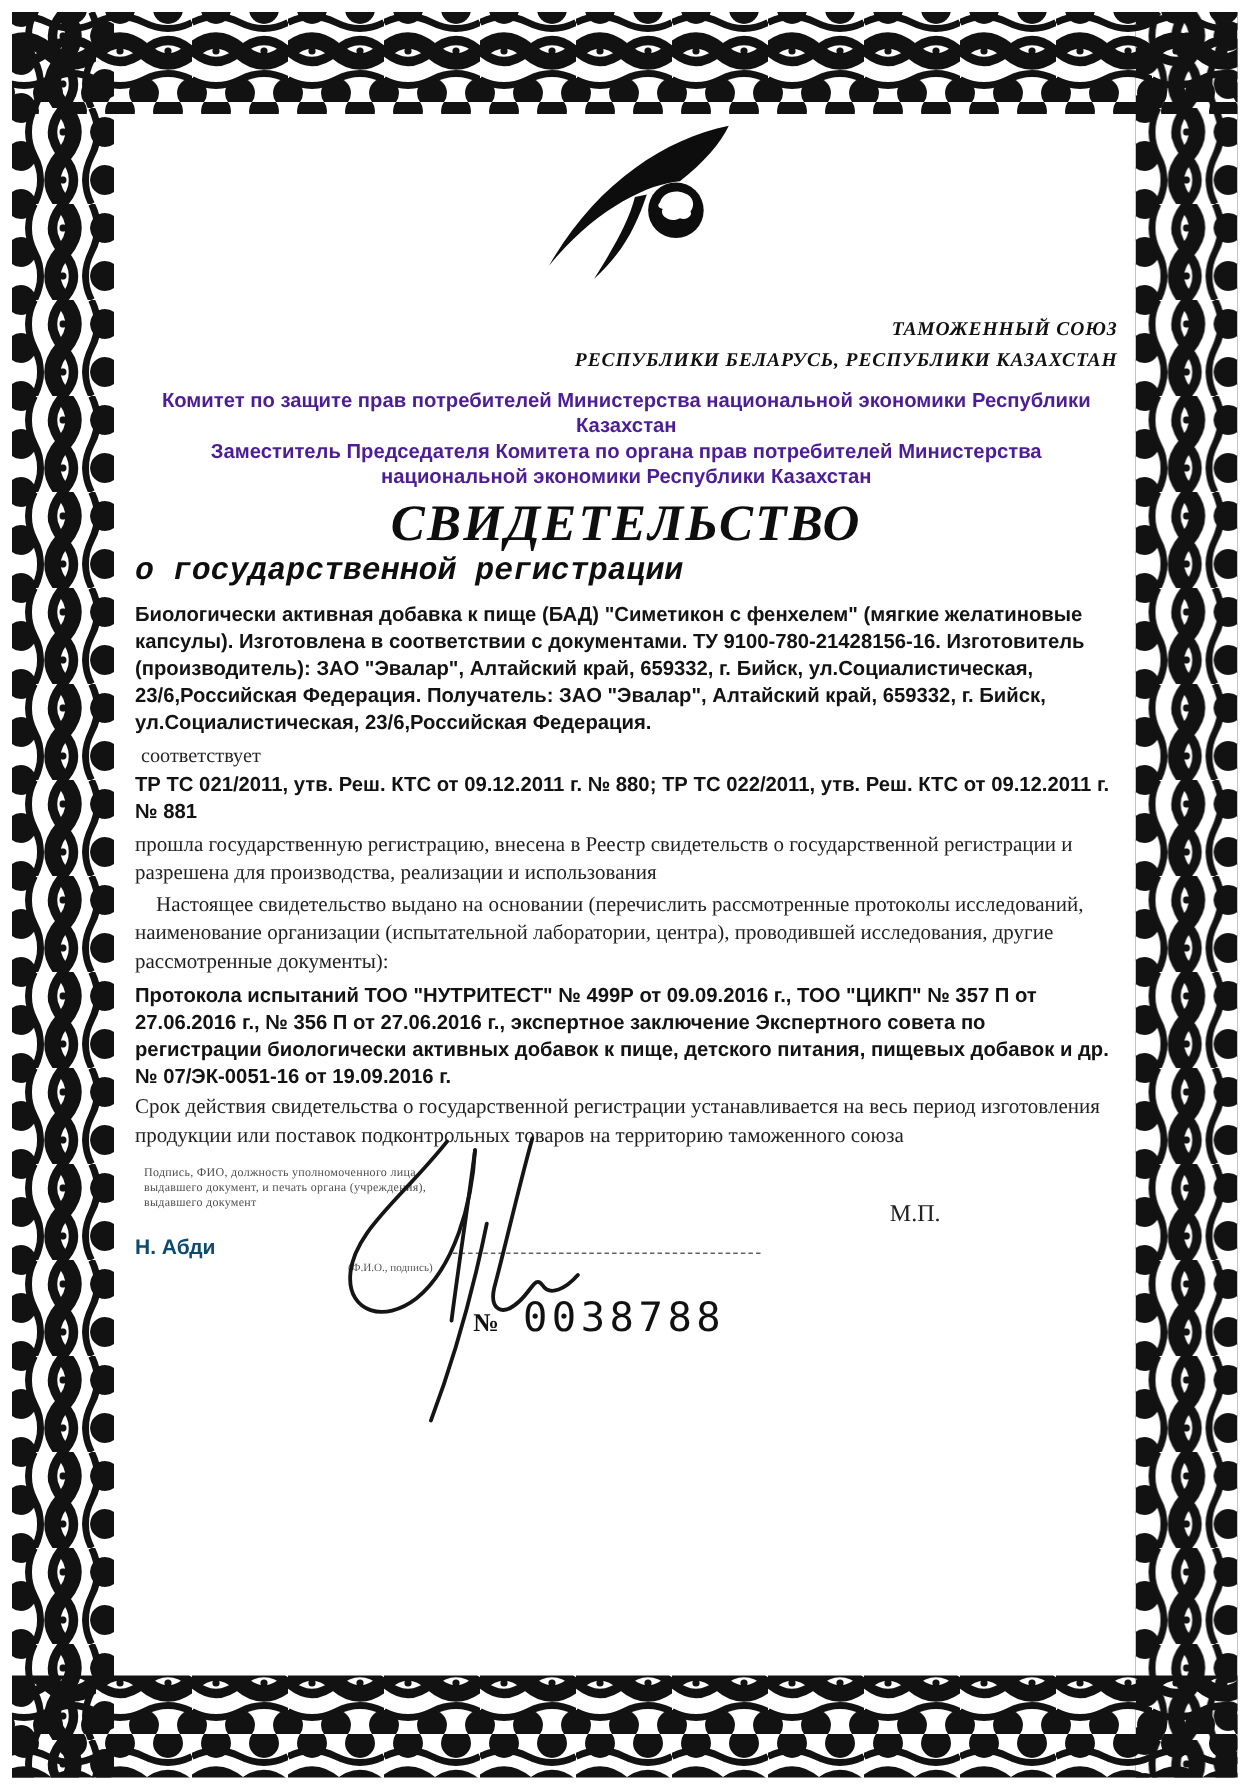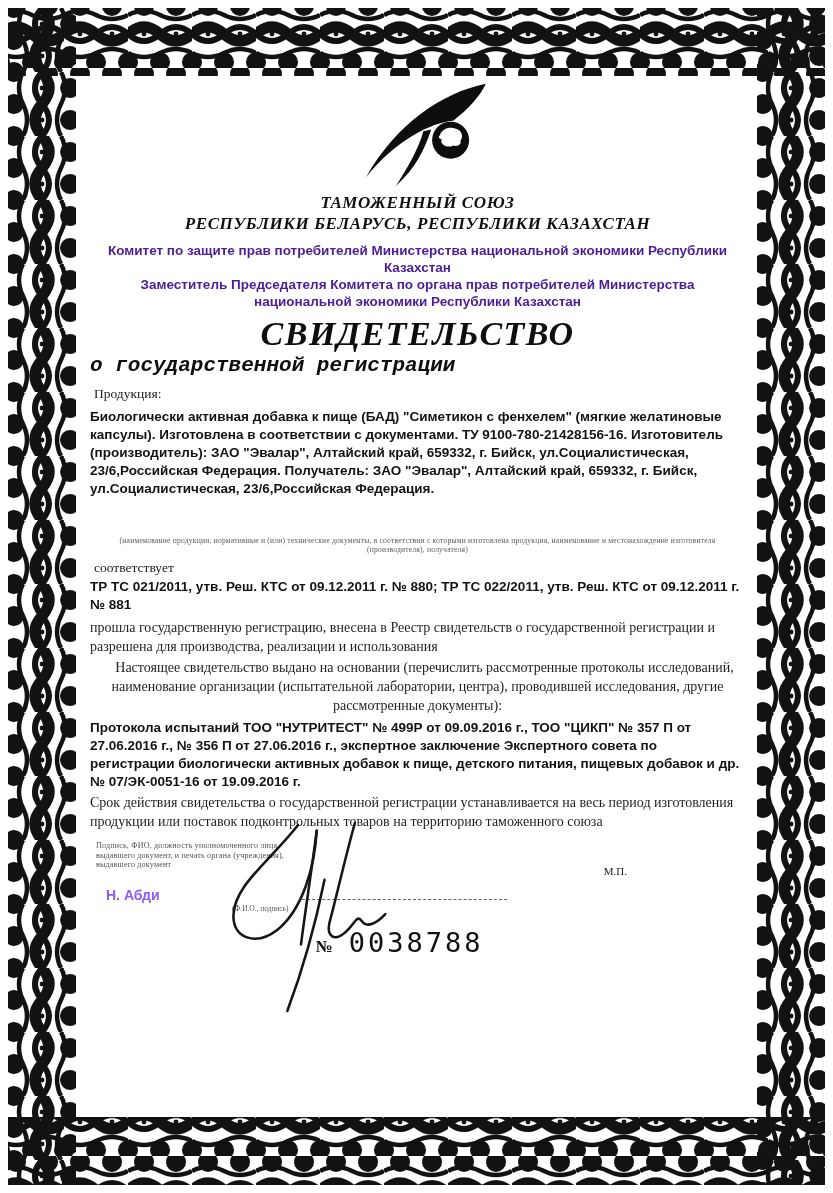--- a/index.html
+++ b/index.html
@@ -11,25 +11,25 @@
     overflow:hidden;
     color:#1a1a1a;
     font-family:"Liberation Serif", serif;
   }
   .frame { position:absolute; left:0; top:0; z-index:1; }
   .content {
     position:absolute; left:90px; top:82px; width:655px; z-index:2;
   }
   .logo { display:block; margin:0 auto; }
   .union-title {
-    margin-top:6px;
+    margin-top:22px;
     font-family:"Liberation Serif", serif;
     font-weight:bold; font-style:italic;
-    font-size:17px; line-height:21px; letter-spacing:.6px;
-    text-align:center; color:#111;
+    font-size:13px; line-height:21px; letter-spacing:.6px;
+    text-align:right; color:#111;
   }
   .authority {
     margin-top:8px;
     font-family:"Liberation Sans", sans-serif;
     font-weight:bold; font-size:13.5px; line-height:17px;
     text-align:center; color:#4c1d95;
   }
   .cap {
     font-family:"Liberation Serif", serif;
     font-size:7.6px; line-height:9.4px; letter-spacing:.2px;
@@ -69,39 +69,39 @@
     font-family:"Liberation Sans", sans-serif;
     font-weight:bold; font-size:13.5px; line-height:18px;
     color:#131313;
   }
   .tmpl {
     font-family:"Liberation Serif", serif;
     font-size:14px; line-height:19px; color:#1f1f1f;
   }
   .mt6 { margin-top:6px; } .mt4 { margin-top:4px; } .mt2 { margin-top:2px; } .mt8 { margin-top:8px; }
   .cap-mid { margin-top:38px; }
-  .indent { text-indent:14px;text-align:center; }
+  .indent { text-indent:14px; }
   .footer {
     position:relative; margin-top:10px; height:84px;
   }
   .sign-cap {
     position:absolute; left:6px; top:0;
     font-family:"Liberation Serif", serif;
     font-size:8px; line-height:9.8px; letter-spacing:.2px;
     color:#3a3a3a; opacity:.9;
   }
   .stamp {
     position:absolute; right:118px; top:24px;
     font-family:"Liberation Serif", serif;
-    font-size:11px; color:#222;
+    font-size:16px; color:#222;
   }
   .signer {
-    position:absolute; left:16px; top:46px;
-    font-family:"Liberation Sans", sans-serif;
-    font-weight:bold; font-size:14px; color:#8b5cf6;text-align:right;
+    position:absolute; left:0; top:46px;
+    font-family:"Liberation Sans", sans-serif;
+    font-weight:bold; font-size:14px; color:#0c4a6e;text-align:right;
   }
   .sign-line {
     position:absolute; left:212px; top:58px; width:205px;
     border-bottom:1.5px dashed #3a3a3a; opacity:.8;
   }
   .sign-sub {
     position:absolute; left:142px; top:63px;
     font-family:"Liberation Serif", serif;
     font-size:7.4px; color:#3a3a3a; opacity:.85;
   }
@@ -169,25 +169,23 @@
     <div class="authority">
       <div>Комитет по защите прав потребителей Министерства национальной экономики Республики Казахстан</div>
       <div>Заместитель Председателя Комитета по органа прав потребителей Министерства национальной экономики Республики Казахстан</div>
     </div>
 
 
     <div class="doc-title">СВИДЕТЕЛЬСТВО</div>
     <div class="doc-subtitle">о государственной регистрации</div>
 
 
-    <div class="lbl mt6">Продукция:</div>
 
     <div class="filled mt6">Биологически активная добавка к пище (БАД) "Симетикон с фенхелем" (мягкие желатиновые капсулы). Изготовлена в соответствии с документами. ТУ 9100-780-21428156-16. Изготовитель (производитель): ЗАО "Эвалар", Алтайский край, 659332, г. Бийск, ул.Социалистическая, 23/6,Российская Федерация.  Получатель: ЗАО "Эвалар", Алтайский край, 659332, г. Бийск, ул.Социалистическая, 23/6,Российская Федерация.</div>
 
-    <div class="cap cap-mid">(наименование продукции, нормативные и (или) технические документы, в соответствии с которыми изготовлена продукция, наименование и местонахождение изготовителя (производителя), получателя)</div>
 
     <div class="lbl mt4">соответствует</div>
 
     <div class="filled mt2">ТР ТС 021/2011, утв. Реш. КТС от 09.12.2011 г. № 880; ТР ТС 022/2011, утв. Реш. КТС от 09.12.2011 г. № 881</div>
 
     <div class="tmpl mt4">прошла государственную регистрацию, внесена в Реестр свидетельств о государственной регистрации и разрешена для производства, реализации и использования</div>
 
 
     <div class="tmpl indent mt2">Настоящее свидетельство выдано на основании (перечислить рассмотренные протоколы исследований, наименование организации  (испытательной лаборатории, центра), проводившей исследования, другие рассмотренные документы):</div>
 

